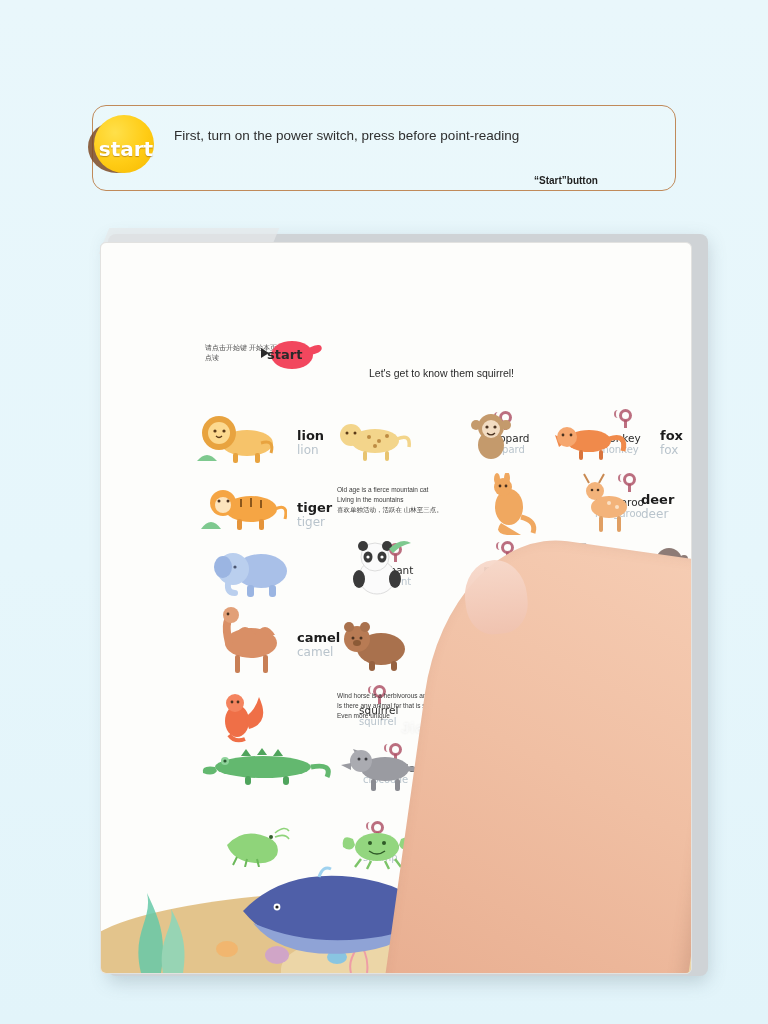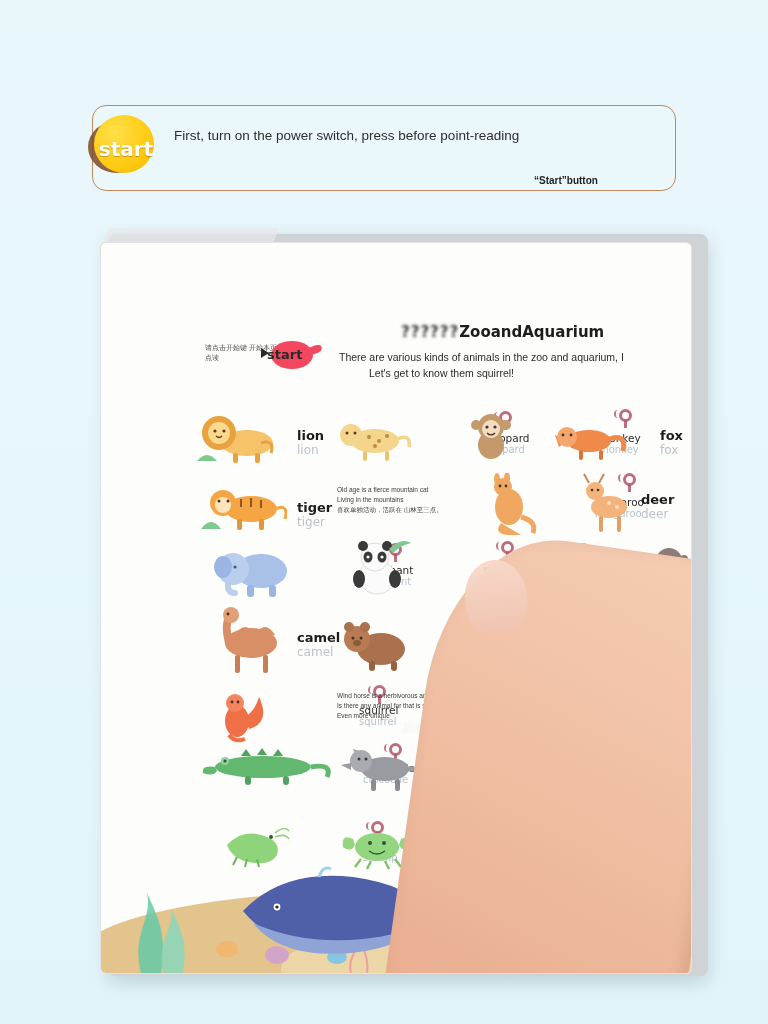--- a/index.html
+++ b/index.html
@@ -437,24 +437,20 @@
 
       <div class="pg-cn-note">请点击开始键
 开始本页点读</div>
 
       <div class="pg-start">
         <div class="tri"></div>
         <div class="blob"></div>
         <div class="label">start</div>
       </div>
 
-      <div class="pg-title">
-        <span class="blurcn">??????</span><span>ZooandAquarium</span>
-      </div>
-      <div class="pg-sub1">There are various kinds of animals in the zoo and aquarium, I</div>
       <div class="pg-sub2">Let's get to know them squirrel!</div>
 
       <svg class="ani" style="left:96px;top:166px;" width="86" height="56">
         <ellipse cx="50" cy="34" rx="26" ry="13" fill="#f6c36a"></ellipse>
         <circle cx="22" cy="24" r="17" fill="#e8a33f"></circle>
         <circle cx="22" cy="24" r="11" fill="#fcd98f"></circle>
         <circle cx="18" cy="22" r="1.6" fill="#5a3a18"></circle>
         <circle cx="27" cy="22" r="1.6" fill="#5a3a18"></circle>
         <path d="M19 27 q3 3 6 0" stroke="#5a3a18" fill="none" stroke-width="1.2"></path>
         <path d="M64 34 q14 -4 10 10" stroke="#e8a33f" fill="none" stroke-width="3"></path>

